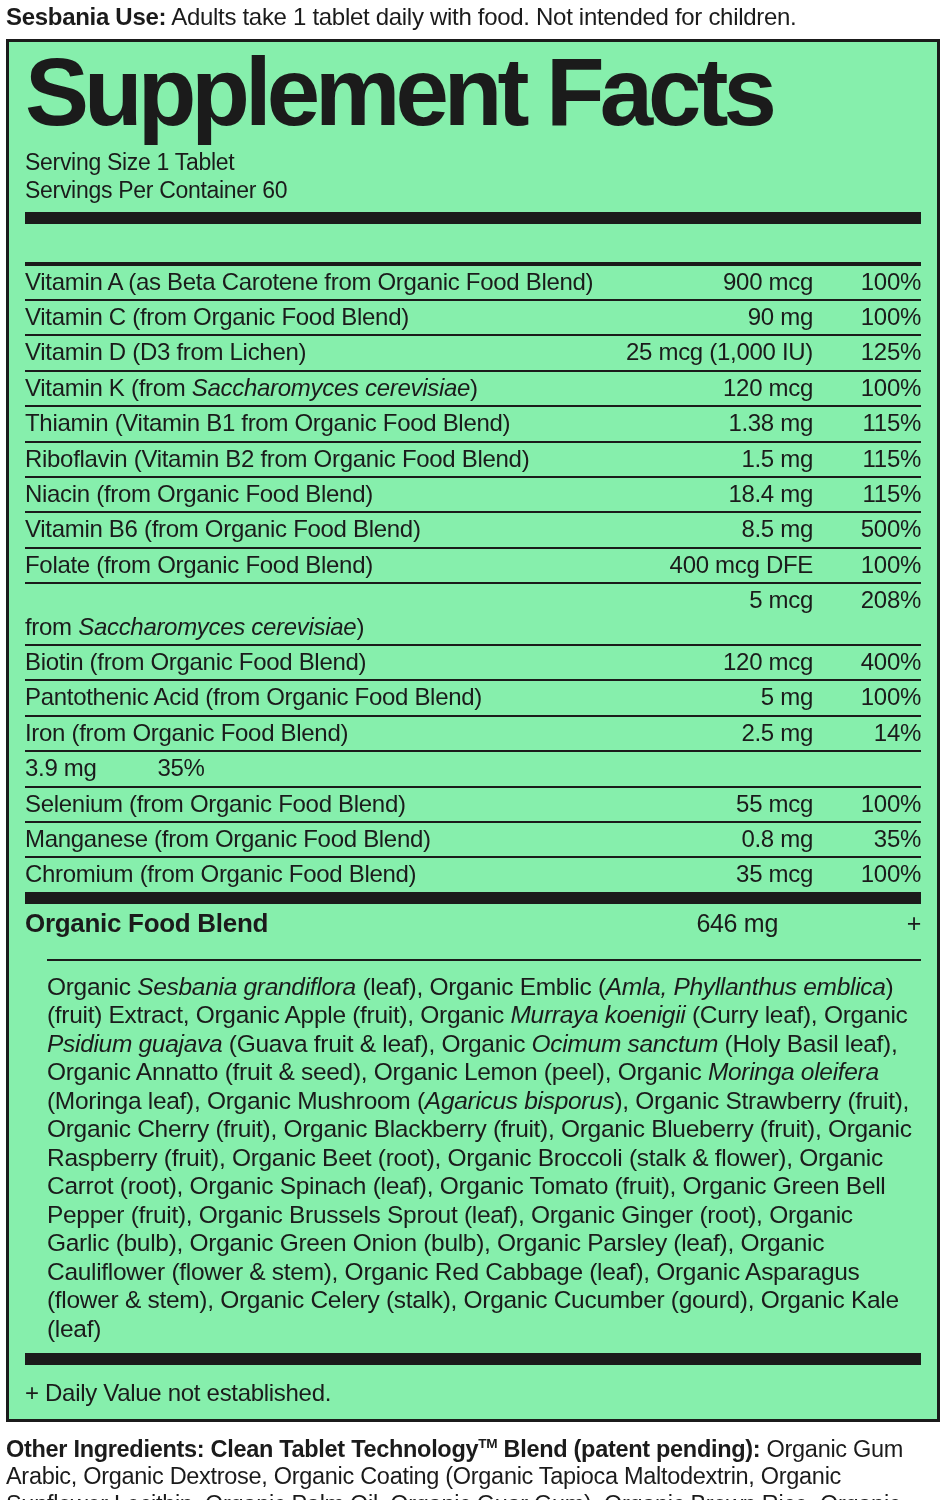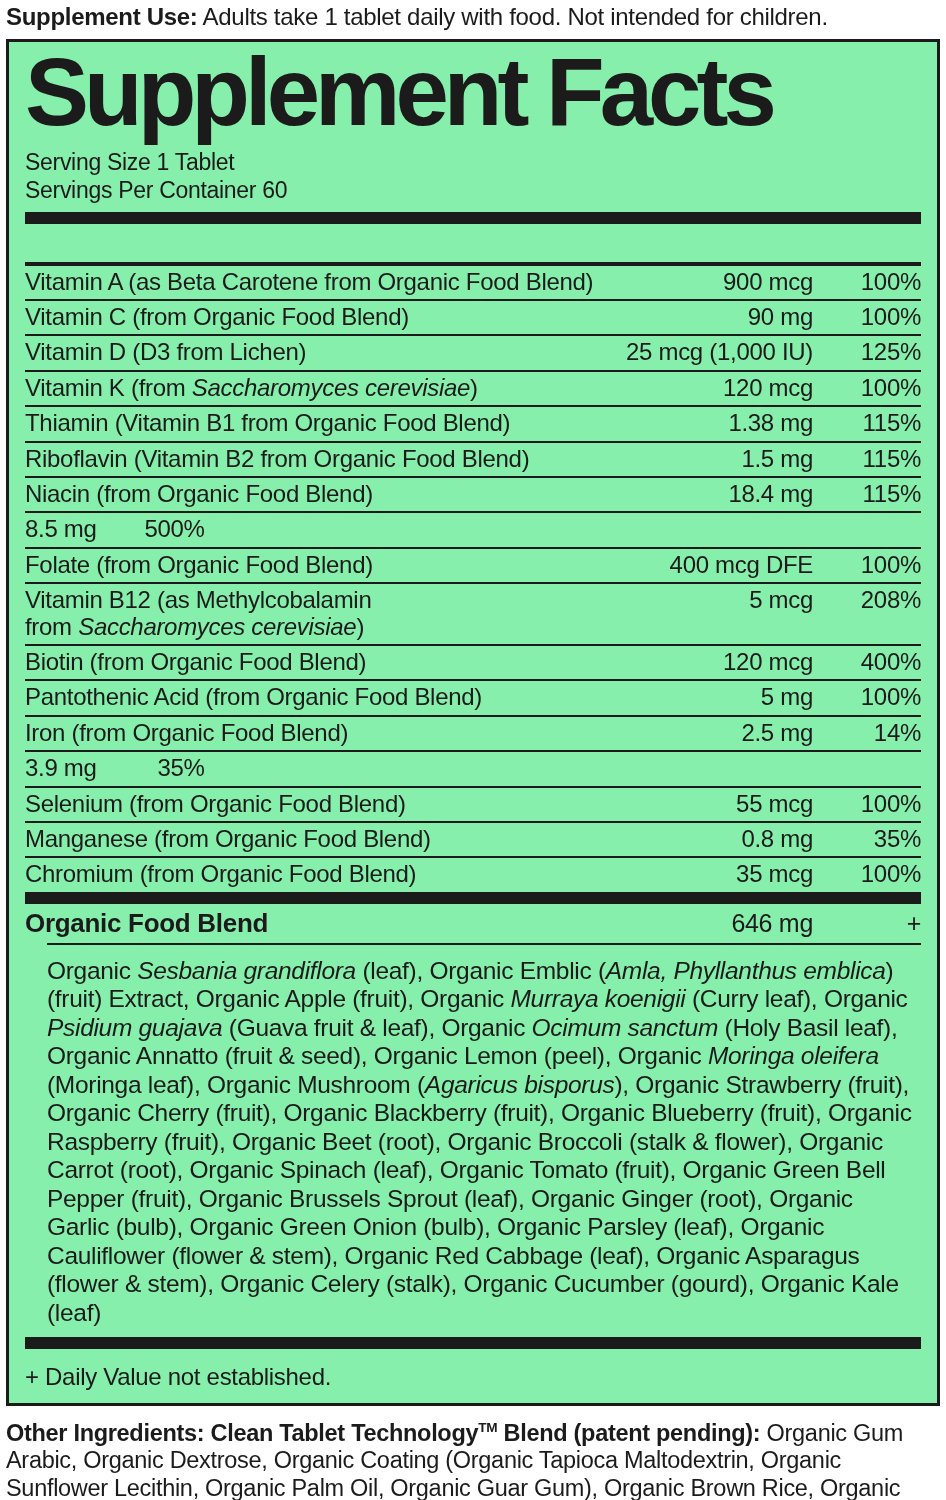--- a/index.html
+++ b/index.html
@@ -52,24 +52,25 @@
     line-height: 1.1;
     letter-spacing: -0.3px;
   }
   .row.first { border-top: none; }
   .cell-name { flex: 1; padding-right: 8px; }
   .cell-amount { white-space: nowrap; text-align: right; }
   .cell-dv { width: 108px; white-space: nowrap; text-align: right; }
   .blend-row {
     display: flex;
     align-items: flex-start;
-    padding: 5px 0 4px 0;
+    padding: 5px 0 20px 0;
     font-size: 25px;
     line-height: 1.15;
     letter-spacing: -0.3px;
+    gap: 35px;
   }
   .blend-row .cell-name { font-weight: 800; font-size: 26px; }
   .blend-ingredients {
     margin-left: 22px;
     border-top: 2px solid #1b1b1b;
     padding-top: 12px;
     font-size: 24.5px;
     line-height: 28.5px;
     letter-spacing: -0.3px;
   }
@@ -83,21 +84,21 @@
     margin: 8px 6px 0 6px;
     font-size: 23.5px;
     line-height: 27.5px;
     letter-spacing: -0.3px;
   }
   sup { font-size: 58%; }
 </style>
 </head>
 <body>
 
-<div class="suggested"><b>Supplement Use:</b><span> Adults take 1 tablet daily with food. Not intended for children.</span></div>
+<div class="suggested"><b>Sesbania Use:</b><span> Adults take 1 tablet daily with food. Not intended for children.</span></div>
 
 <div class="panel">
   <div class="panel-title">Supplement Facts</div>
   <div class="serving-line">Serving Size 1 Tablet</div>
   <div class="serving-line">Servings Per Container 60</div>
   <div class="bar"></div>
   <div class="header-space"></div>
 
   <div class="rows">
       <div class="row first">
@@ -129,30 +130,31 @@
         <div class="cell-name"><span>Riboflavin (Vitamin B2 from Organic Food Blend)</span></div>
         <div class="cell-amount">1.5 mg</div>
         <div class="cell-dv">115%</div>
       </div>
       <div class="row">
         <div class="cell-name"><span>Niacin (from Organic Food Blend)</span></div>
         <div class="cell-amount">18.4 mg</div>
         <div class="cell-dv">115%</div>
       </div>
       <div class="row">
+        <div class="cell-name"><span>Vitamin B6 (from Organic Food Blend)</span></div>
         <div class="cell-amount">8.5 mg</div>
         <div class="cell-dv">500%</div>
       </div>
       <div class="row">
         <div class="cell-name"><span>Folate (from Organic Food Blend)</span></div>
         <div class="cell-amount">400 mcg DFE</div>
         <div class="cell-dv">100%</div>
       </div>
       <div class="row">
-        <div class="cell-name"><span>Vitamin B12 (as Methylcobalamin</span><br><span>from </span><span style="font-style: italic;">Saccharomyces cerevisiae</span><span>)</span></div>
+        <div class="cell-name"><br><span>from </span><span style="font-style: italic;">Saccharomyces cerevisiae</span><span>)</span></div>
         <div class="cell-amount">5 mcg</div>
         <div class="cell-dv">208%</div>
       </div>
       <div class="row">
         <div class="cell-name"><span>Biotin (from Organic Food Blend)</span></div>
         <div class="cell-amount">120 mcg</div>
         <div class="cell-dv">400%</div>
       </div>
       <div class="row">
         <div class="cell-name"><span>Pantothenic Acid (from Organic Food Blend)</span></div>

